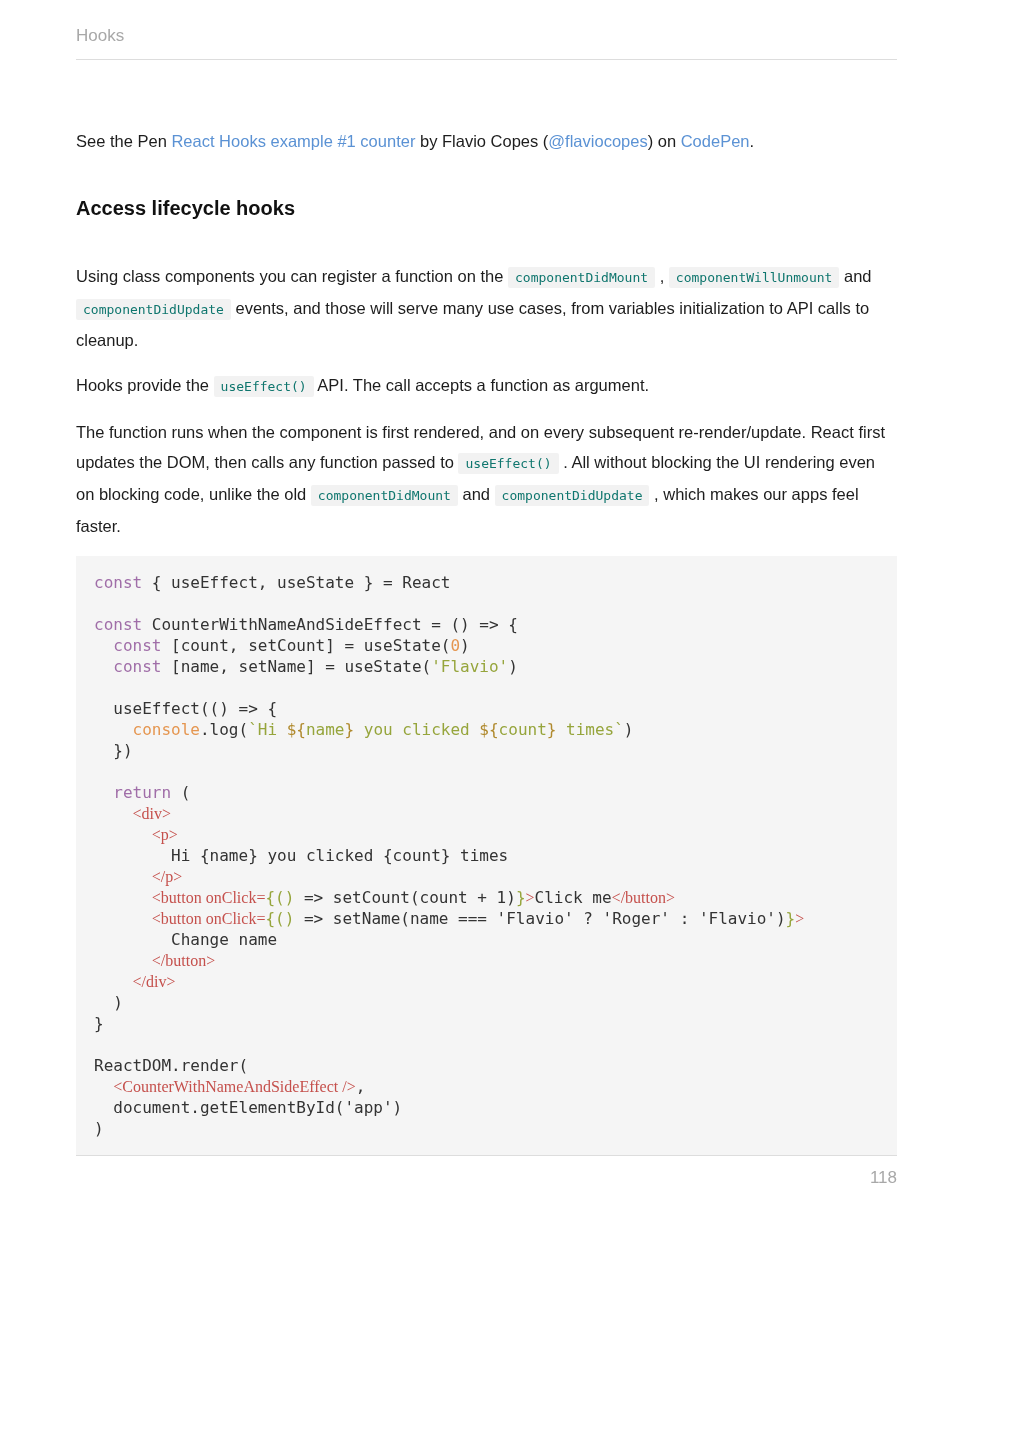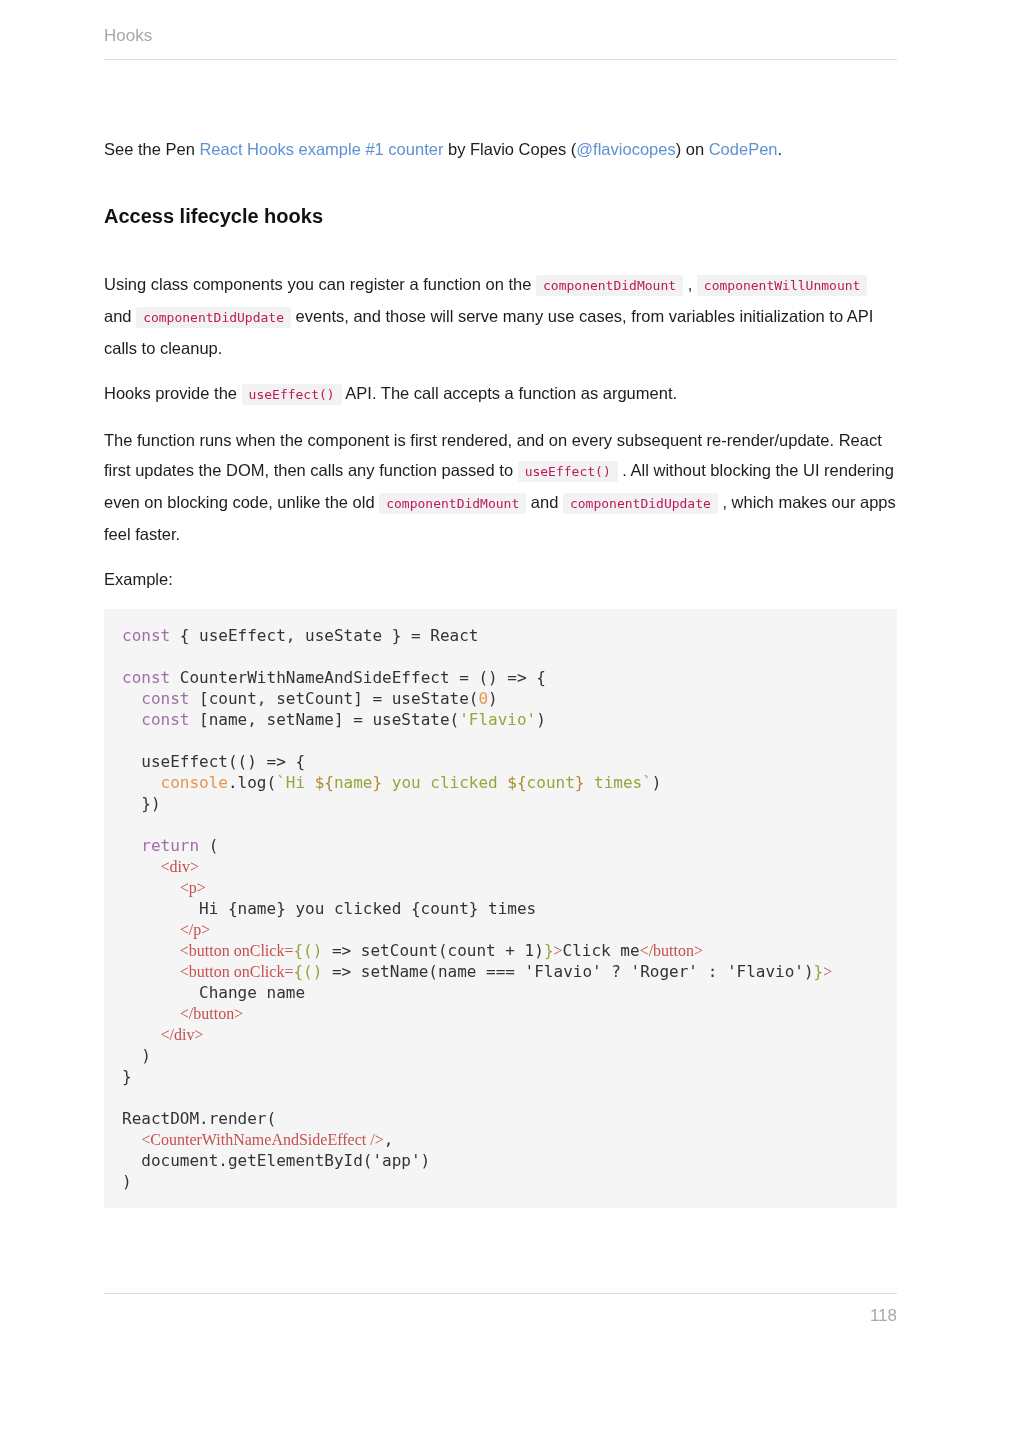--- a/index.html
+++ b/index.html
@@ -5,39 +5,39 @@
   * { box-sizing: border-box; }
   html, body { margin: 0; padding: 0; }
   body {
     width: 1019px;
     height: 1440px;
     background: #ffffff;
     font-family: "Liberation Sans", sans-serif;
     color: var(--body-text, #1d1d1d);
     overflow: hidden;
   }
-  .page { padding: 26px 122px 0 104px; }
+  .page { padding: 26px 122px 0 76px; }
 
   .running-title {
     color: var(--muted-gray, #a8a8a8);
     font-size: 17px;
     line-height: 20px;
   }
   .header-rule {
     border: none;
     border-top: 1px solid var(--rule-gray, #dddddd);
     margin: 13px 0 0 0;
   }
 
   main { padding-top: 66px; }
 
   .body-text {
     font-size: 16.5px;
     line-height: 30px;
-    margin: 8px 0 15px 0;
+    margin: 0 0 15px 0;
     color: var(--body-text, #1d1d1d);
   }
 
   h1.section-heading {
     font-size: 20px;
     line-height: 33px;
     font-weight: bold;
     color: #111111;
     margin: 36px 0 36px 0;
   }
@@ -45,21 +45,21 @@
   a.link {
     color: var(--link-blue, #5b92d4);
     text-decoration: none;
     cursor: pointer;
   }
 
   code.inline-code {
     font-family: "DejaVu Sans Mono", monospace;
     font-size: 13px;
     background: var(--inline-code-background, #f2f2f2);
-    color: #be185d;
+    color: #0f766e;
     padding: 3px 7px 3px 7px;
     border-radius: 2px;
     white-space: nowrap;
   }
 
   pre.code-block {
     background: var(--code-background, #f5f5f5);
     margin: 14px 0 0 0;
     padding: 16px 18px;
     font-family: "DejaVu Sans Mono", monospace;
@@ -72,21 +72,21 @@
 
   .tok-p { color: var(--plain-code, #333333); }
   .tok-k { color: var(--keyword-purple, #a06ea8); }
   .tok-t { color: var(--tag-red, #c5504c); font-family: Liberation Serif, serif; }
   .tok-s { color: var(--string-olive, #96a53c); }
   .tok-o { color: var(--string-olive, #96a53c); }
   .tok-n { color: var(--number-orange, #e59650); }
   .tok-c { color: var(--number-orange, #e59650); }
   .tok-i { color: var(--interpolation-olive, #b08a2e); }
 
-  footer { margin-top: 85px; }
+  footer { }
   .footer-rule {
     border: none;
     border-top: 1px solid var(--rule-gray, #dddddd);
     margin: 0;
   }
   .page-number {
     text-align: right;
     color: var(--muted-gray, #a8a8a8);
     font-size: 17px;
     margin-top: 12px;
@@ -108,21 +108,20 @@
 
     <h1 class="section-heading">Access lifecycle hooks</h1>
 
 
     <p class="body-text"><span>Using class components you can register a function on the </span><code class="inline-code">componentDidMount</code><span> , </span><code class="inline-code">componentWillUnmount</code><span> and </span><code class="inline-code">componentDidUpdate</code><span> events, and those will serve many use cases, from variables initialization to API calls to cleanup.</span></p>
 
     <p class="body-text"><span>Hooks provide the </span><code class="inline-code">useEffect()</code><span> API. The call accepts a function as argument.</span></p>
 
     <p class="body-text"><span>The function runs when the component is first rendered, and on every subsequent re-render/update. React first updates the DOM, then calls any function passed to </span><code class="inline-code">useEffect()</code><span> . All without blocking the UI rendering even on blocking code, unlike the old </span><code class="inline-code">componentDidMount</code><span> and </span><code class="inline-code">componentDidUpdate</code><span> , which makes our apps feel faster.</span></p>
 
-    <p class="body-text">Example:</p>
 
     <pre class="code-block"><code><div class="code-line"><span class="tok-k">const</span><span class="tok-p"> { useEffect, useState } = React</span></div><div class="code-line">&nbsp;</div><div class="code-line"><span class="tok-k">const</span><span class="tok-p"> CounterWithNameAndSideEffect = () =&gt; {</span></div><div class="code-line"><span class="tok-p">  </span><span class="tok-k">const</span><span class="tok-p"> [count, setCount] = useState(</span><span class="tok-n">0</span><span class="tok-p">)</span></div><div class="code-line"><span class="tok-p">  </span><span class="tok-k">const</span><span class="tok-p"> [name, setName] = useState(</span><span class="tok-s">'Flavio'</span><span class="tok-p">)</span></div><div class="code-line">&nbsp;</div><div class="code-line"><span class="tok-p">  useEffect(() =&gt; {</span></div><div class="code-line"><span class="tok-p">    </span><span class="tok-c">console</span><span class="tok-p">.log(</span><span class="tok-s">`Hi </span><span class="tok-i">${</span><span class="tok-s">name</span><span class="tok-i">}</span><span class="tok-s"> you clicked </span><span class="tok-i">${</span><span class="tok-s">count</span><span class="tok-i">}</span><span class="tok-s"> times`</span><span class="tok-p">)</span></div><div class="code-line"><span class="tok-p">  })</span></div><div class="code-line">&nbsp;</div><div class="code-line"><span class="tok-p">  </span><span class="tok-k">return</span><span class="tok-p"> (</span></div><div class="code-line"><span class="tok-p">    </span><span class="tok-t">&lt;div&gt;</span></div><div class="code-line"><span class="tok-p">      </span><span class="tok-t">&lt;p&gt;</span></div><div class="code-line"><span class="tok-p">        Hi {name} you clicked {count} times</span></div><div class="code-line"><span class="tok-p">      </span><span class="tok-t">&lt;/p&gt;</span></div><div class="code-line"><span class="tok-p">      </span><span class="tok-t">&lt;button onClick=</span><span class="tok-o">{()</span><span class="tok-p"> =&gt; setCount(count + 1)</span><span class="tok-o">}</span><span class="tok-t">&gt;</span><span class="tok-p">Click me</span><span class="tok-t">&lt;/button&gt;</span></div><div class="code-line"><span class="tok-p">      </span><span class="tok-t">&lt;button onClick=</span><span class="tok-o">{()</span><span class="tok-p"> =&gt; setName(name === 'Flavio' ? 'Roger' : 'Flavio')</span><span class="tok-o">}</span><span class="tok-t">&gt;</span></div><div class="code-line"><span class="tok-p">        Change name</span></div><div class="code-line"><span class="tok-p">      </span><span class="tok-t">&lt;/button&gt;</span></div><div class="code-line"><span class="tok-p">    </span><span class="tok-t">&lt;/div&gt;</span></div><div class="code-line"><span class="tok-p">  )</span></div><div class="code-line"><span class="tok-p">}</span></div><div class="code-line">&nbsp;</div><div class="code-line"><span class="tok-p">ReactDOM.render(</span></div><div class="code-line"><span class="tok-p">  </span><span class="tok-t">&lt;CounterWithNameAndSideEffect /&gt;</span><span class="tok-p">,</span></div><div class="code-line"><span class="tok-p">  document.getElementById('app')</span></div><div class="code-line"><span class="tok-p">)</span></div></code></pre>
 
   </main>
 
   <footer>
     <hr class="footer-rule">
     <div class="page-number">118</div>
   </footer>
 

